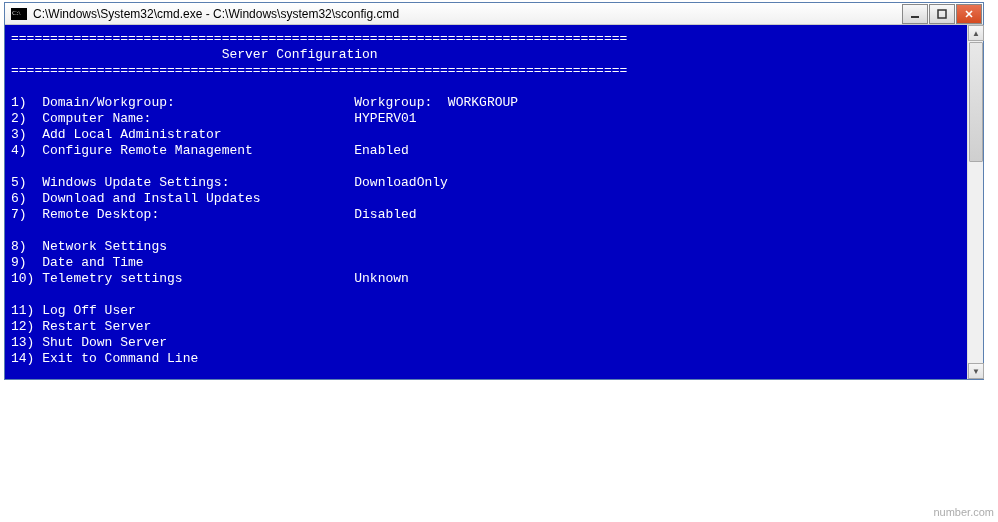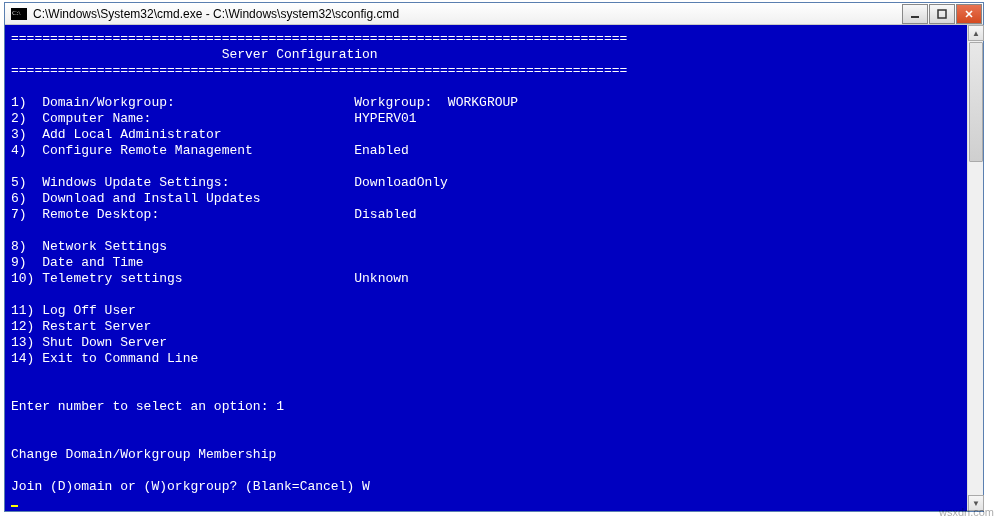--- a/index.html
+++ b/index.html
@@ -1,18 +1,18 @@
 <!DOCTYPE html>
 <html><head>
 <meta charset="utf-8">
 <style>
 * { margin:0; padding:0; box-sizing:border-box; }
 body { background:#fff; font-family:"Segoe UI",Tahoma,sans-serif; width:998px; height:522px; position:relative; overflow:hidden; }
 
-.window { position:absolute; left:4px; top:2px; width:980px; height:510px; border:1px solid #5a7fb0; background:#fff; display:flex; flex-direction:column; }
+.window { position:absolute; left:4px; top:2px; width:980px; height:378px; border:1px solid #5a7fb0; background:#fff; display:flex; flex-direction:column; }
 
 .titlebar { height:22px; background:linear-gradient(#fff,#f0f0f0); border-bottom:1px solid #c8c8c8; display:flex; align-items:center; }
 .titlebar-icon { width:16px; height:12px; margin:0 4px 0 6px; background:#000; position:relative; display:flex; align-items:center; justify-content:center; }
 .titlebar-icon::before { content:"C:\\"; color:#ccc; font:7px Consolas; position:absolute; left:1px; top:1px; }
 .titlebar-text { flex:1; font-size:12px; color:#000; padding-left:2px; white-space:nowrap; overflow:hidden; }
 .win-btns { display:flex; height:100%; }
 .win-btn { width:26px; height:20px; margin:1px 1px 0 0; border:1px solid #888; background:linear-gradient(#f8f8f8,#d8d8d8); display:flex; align-items:center; justify-content:center; font:bold 10px sans-serif; cursor:pointer; }
 .win-btn.close { background:linear-gradient(#e87352,#d44a20); color:#fff; }
 .win-btn svg { display:block; }
 
@@ -87,13 +87,13 @@
 Join (D)omain or (W)orkgroup? (Blank=Cancel) W
 <span class="cursor"></span></div>
     <div class="scrollbar">
       <div class="sb-btn up">▲</div>
       <div class="sb-thumb" style="top:17px;height:120px"></div>
       <div class="sb-btn down">▼</div>
     </div>
   </div>
 </div>
 
-<div class="watermark">wsxdn.com</div>
+<div class="watermark">number.com</div>
 
 </body></html>

